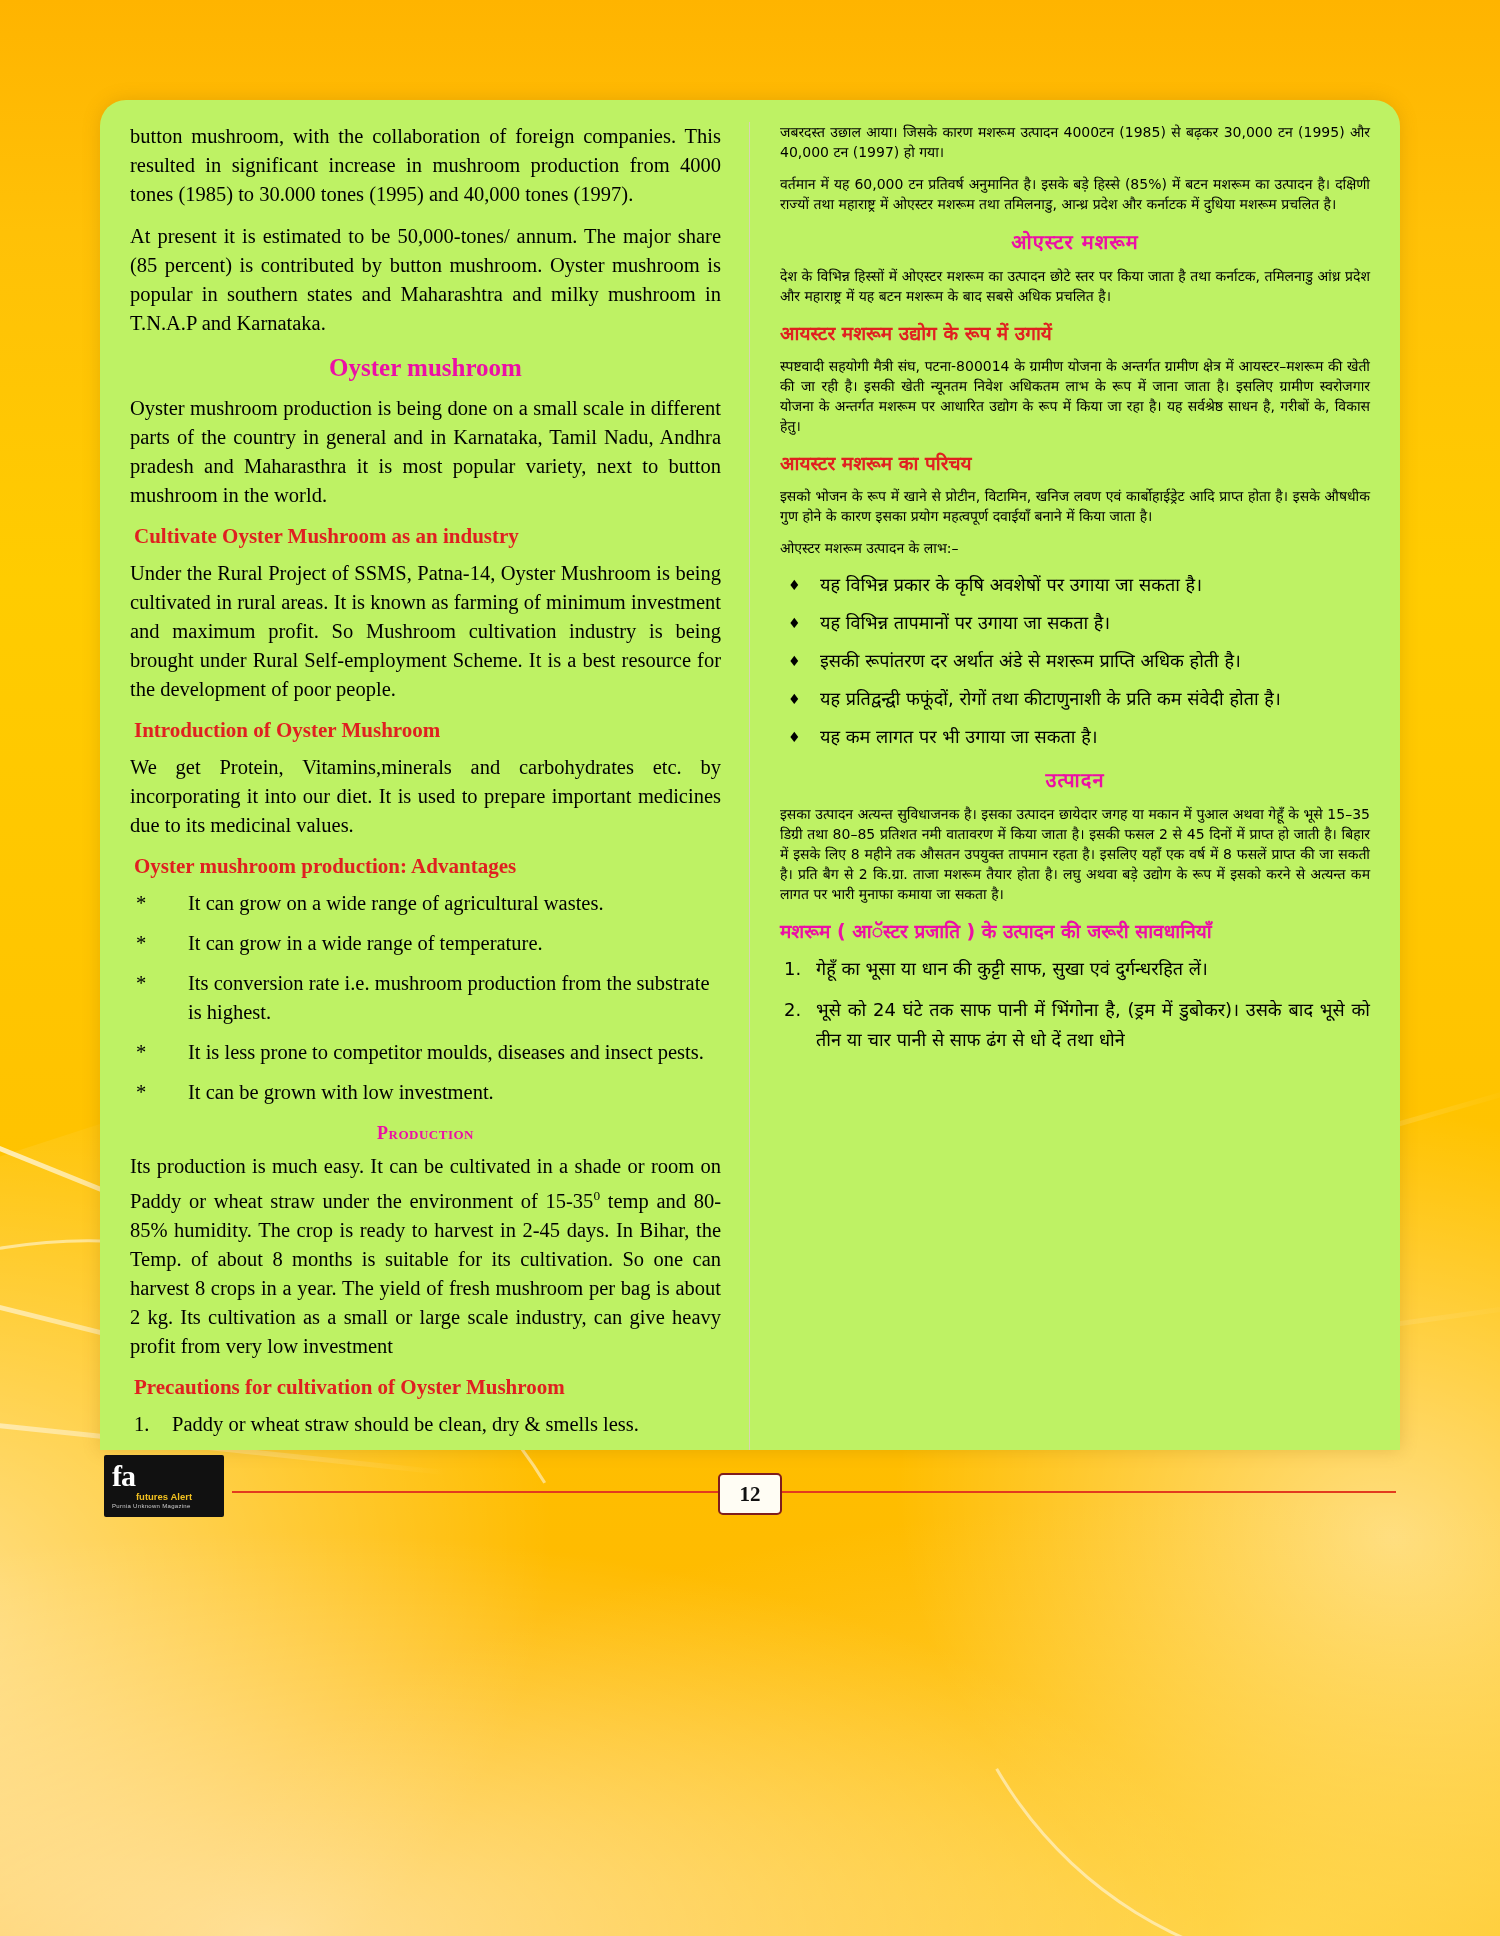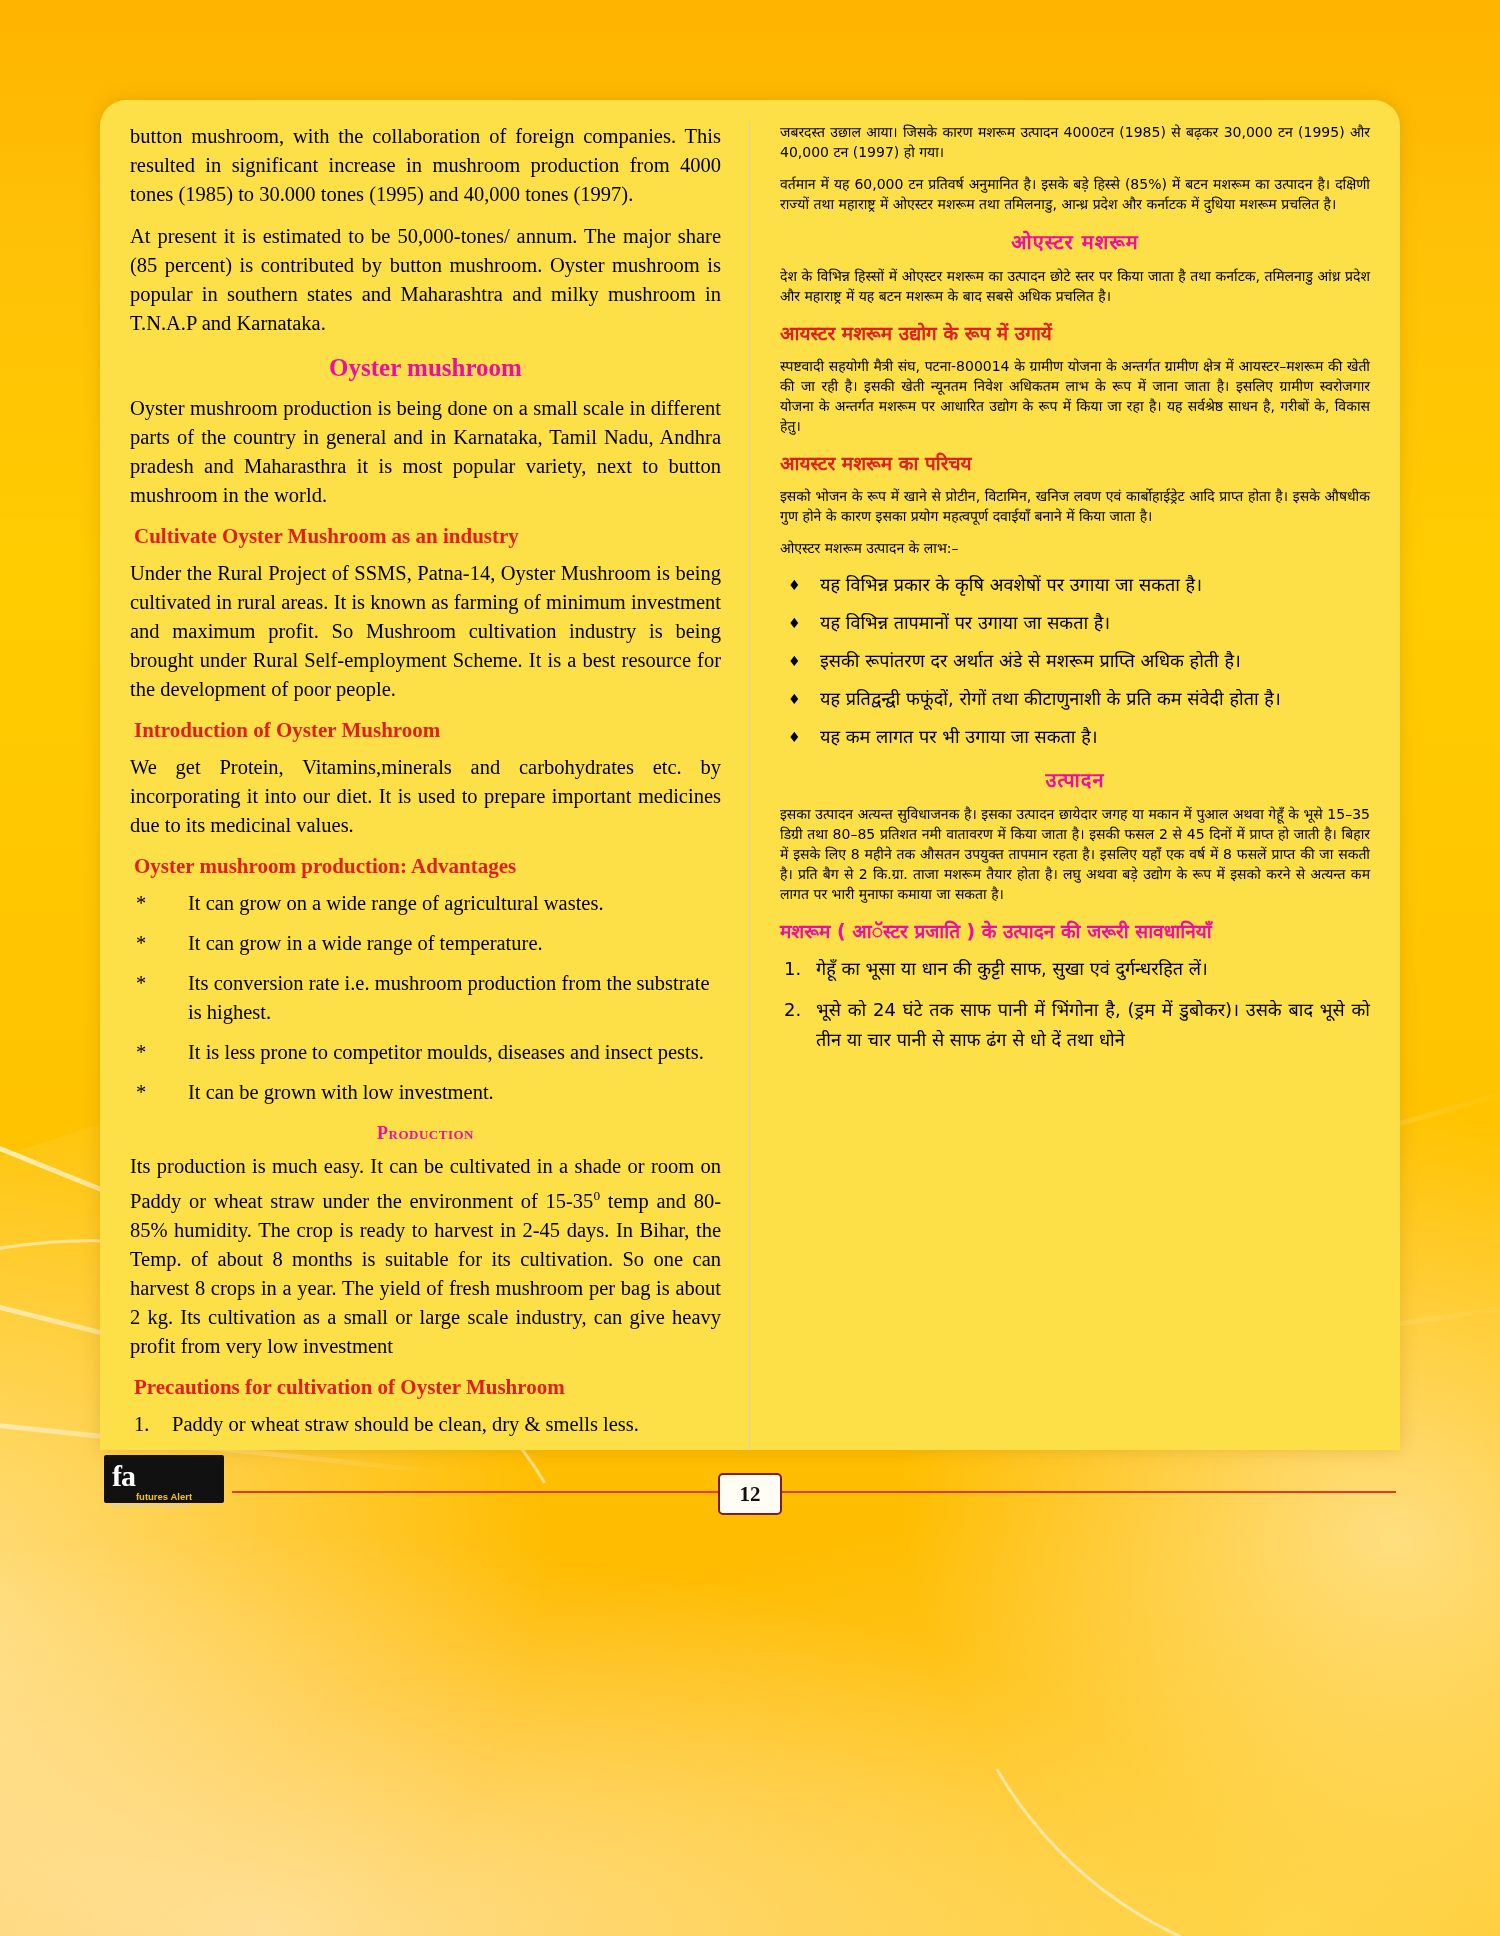--- a/index.html
+++ b/index.html
@@ -59,21 +59,21 @@
                 radial-gradient(ellipse at 85% 100%, rgba(255,235,120,0.6) 0%, rgba(255,255,255,0) 60%);
   }
 
   
   .sheet {
     position: absolute;
     left: 100px;
     top: 100px;
     width: 1300px;
     height: 1350px;
-    background: #fde047;
+    background: #bef264;
     border-radius: 26px 26px 0 0;
     box-shadow: 0 0 18px rgba(140,90,0,0.22);
     overflow: hidden;
   }
   .sheet-inner {
     position: absolute;
     inset: 0;
     padding: 22px 30px 0 30px;
     display: flex;
     box-sizing: border-box;
@@ -207,21 +207,21 @@
     font-family: "DejaVu Sans", sans-serif;
     font-size: 18px;
     line-height: 30px;
     padding-left: 36px;
   }
   .logo {
     position: absolute;
     left: 104px;
     top: 1455px;
     width: 120px;
-    height: 48px;
+    height: 62px;
     background: #111;
     color: #fff;
     border-radius: 2px;
     padding: 6px 8px;
     box-sizing: border-box;
   }
   .logo .fa {
     font-family: "Liberation Serif", serif;
     font-size: 30px;
     font-weight: bold;

